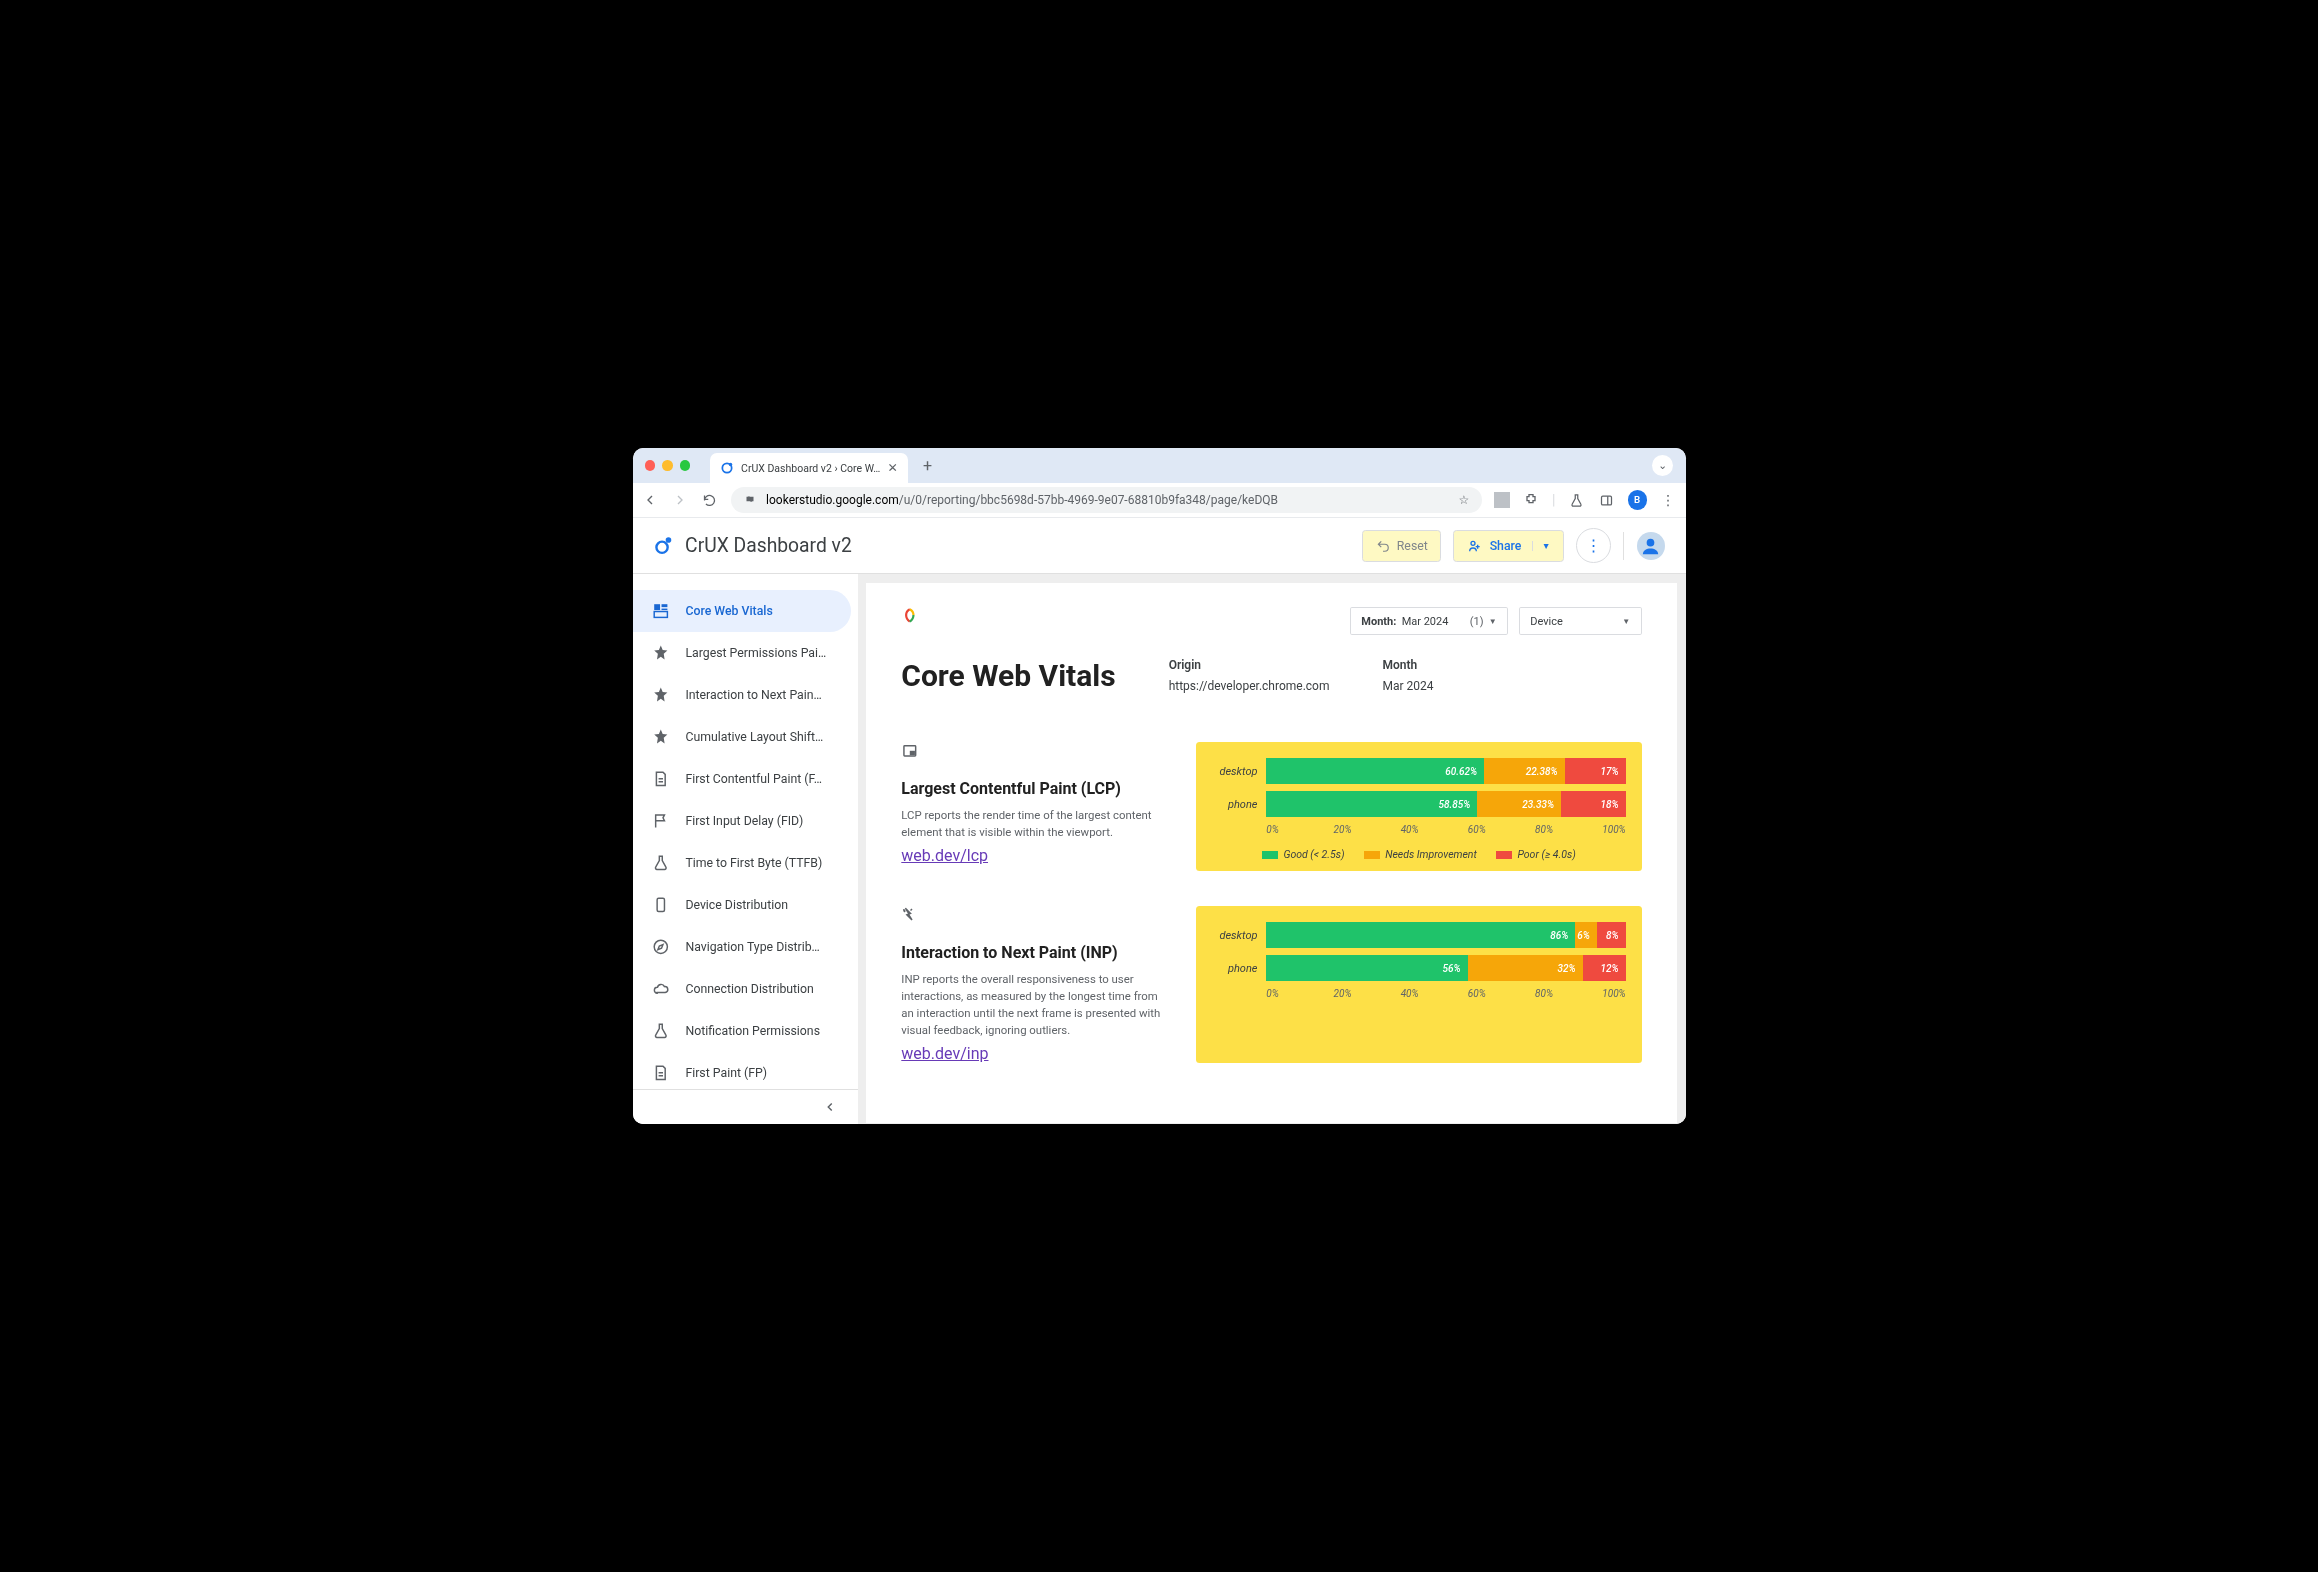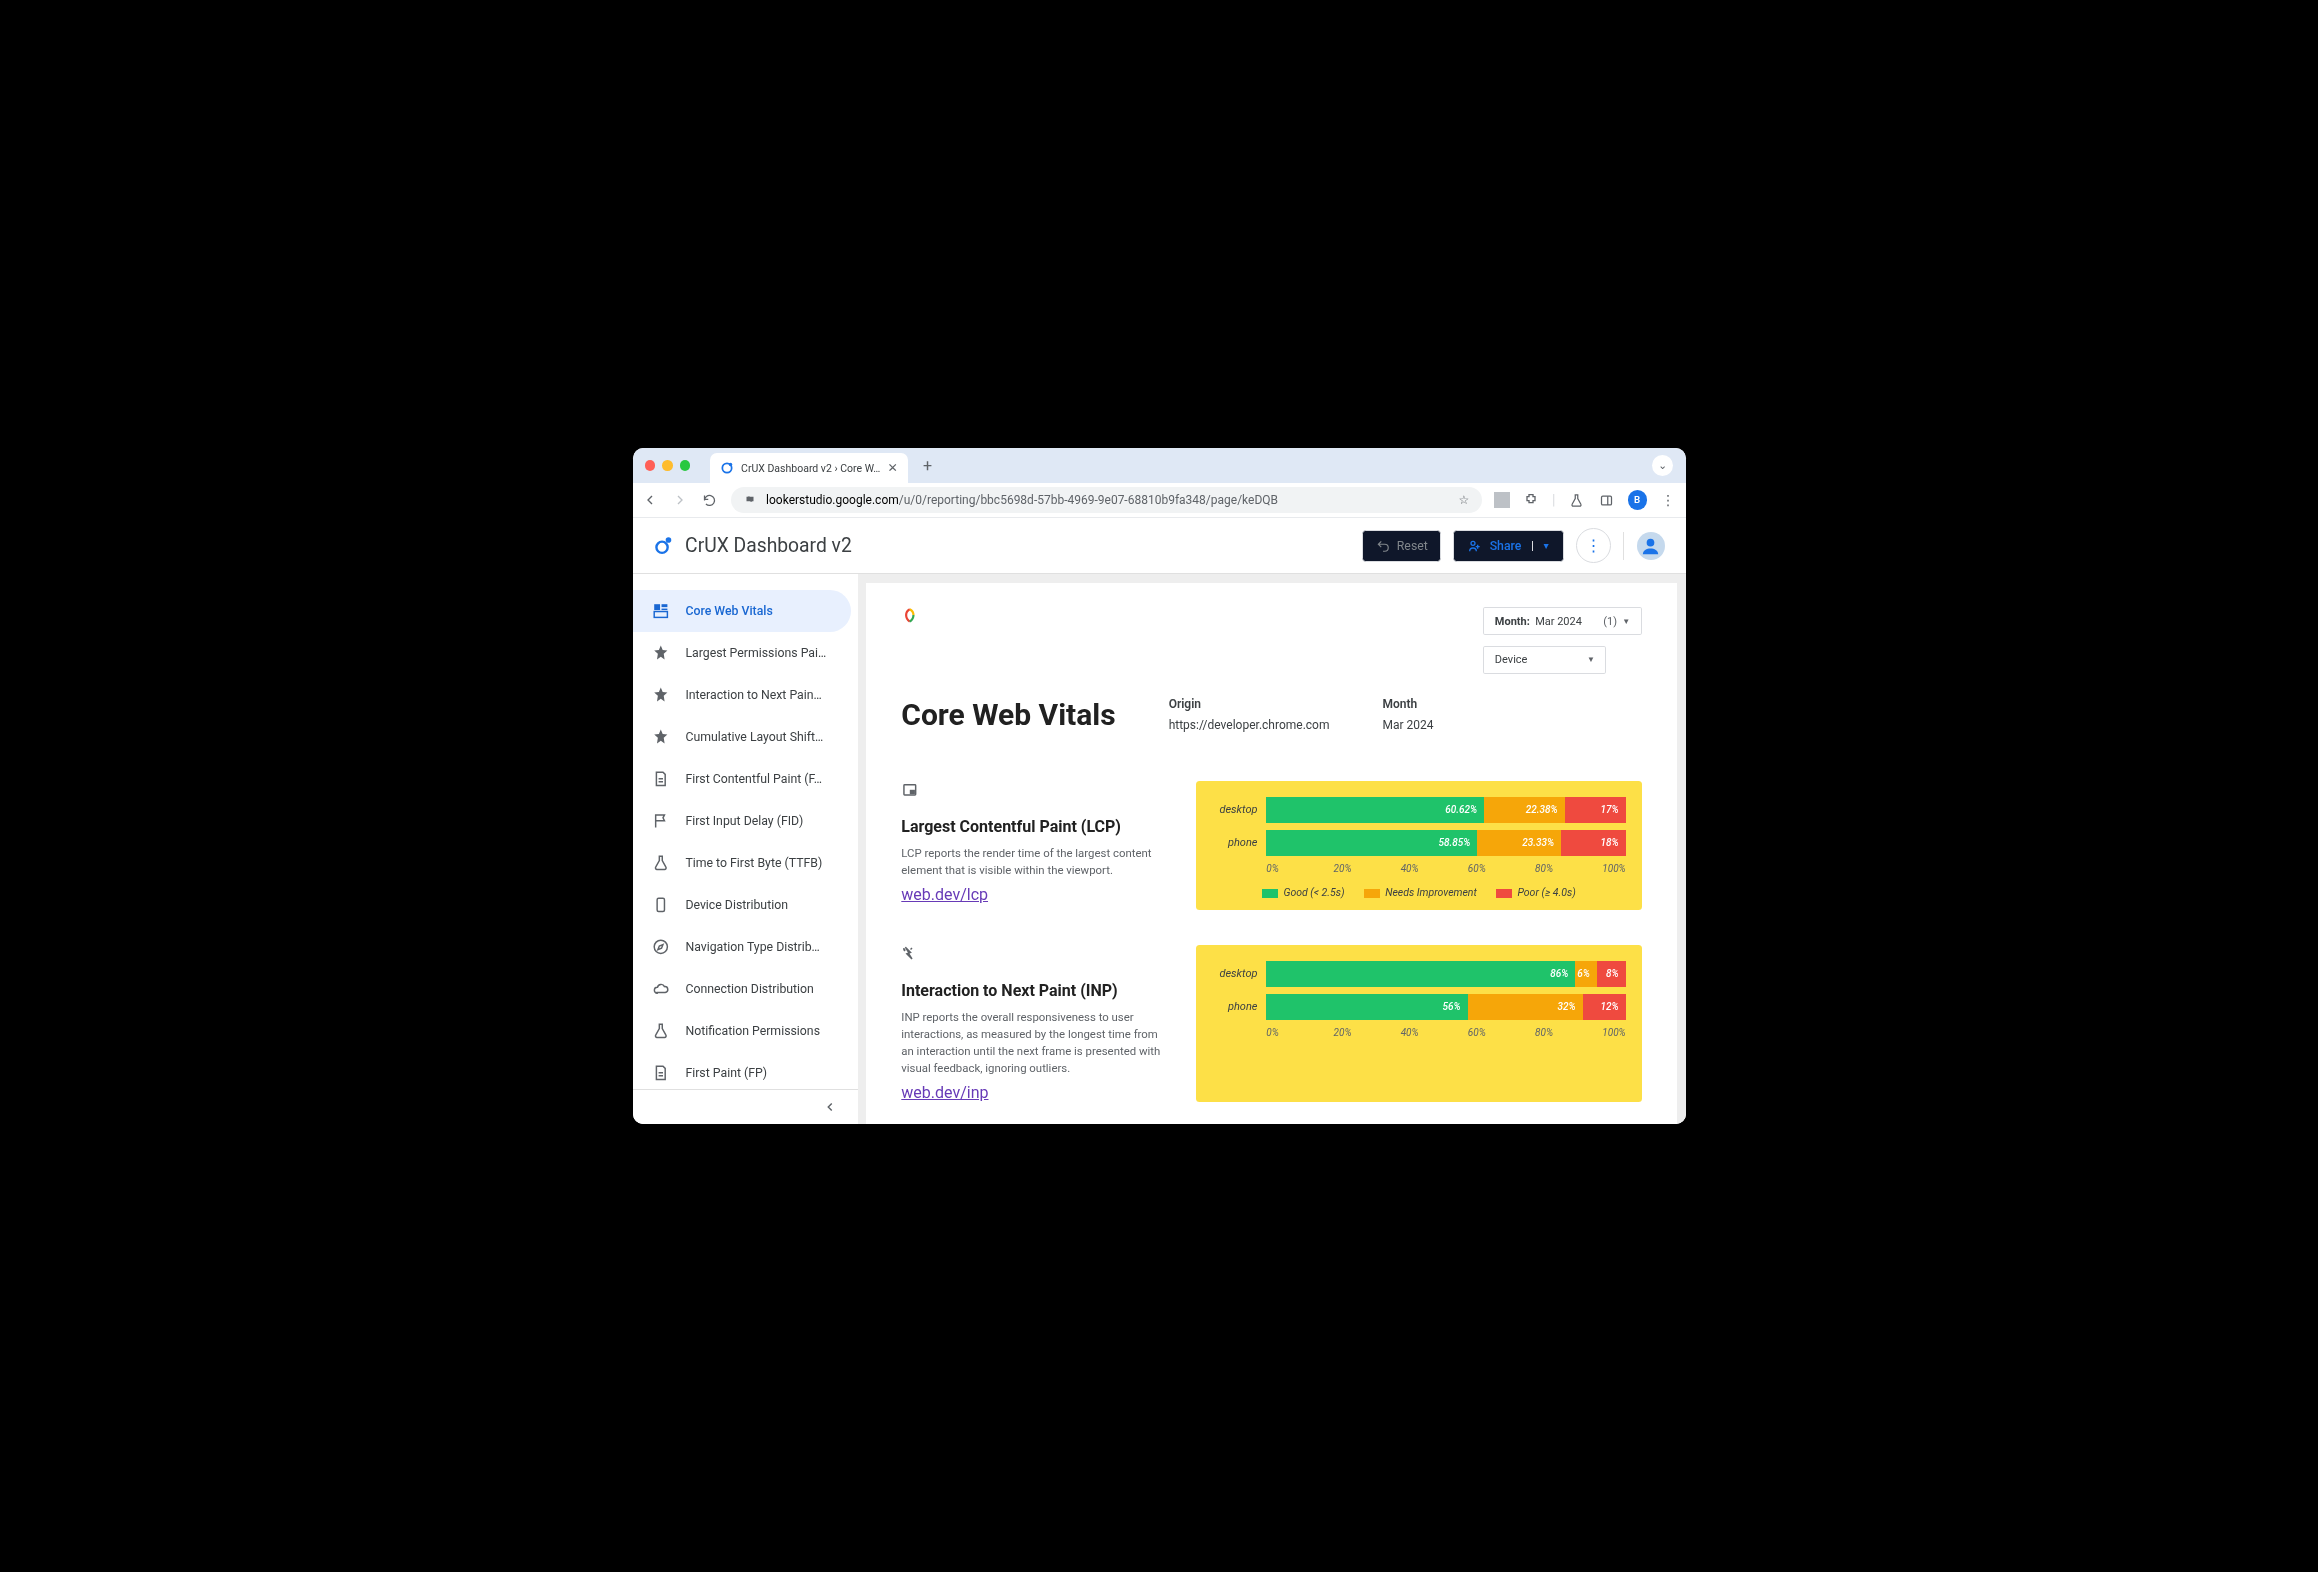--- a/index.html
+++ b/index.html
@@ -27,21 +27,21 @@
 .omnibox .dom { color:#000000; } .omnibox .path { color:#5f6368; }
 .omnibox .star { margin-left:auto; color:#5f6368; }
 .ext { width:16px; height:16px; background:#bdc1c6; }
 .avatar { width:19.3px; height:19.3px; border-radius:50%; background:#1a73e8; color:#fff; font-size:9.7px; font-weight:600; display:flex; align-items:center; justify-content:center; }
 
 
 .apphdr { height:56px; border-bottom:0.9px solid #e0e0e0; display:flex; align-items:center; padding:0 21px; gap:12.3px; }
 .logo { width:19.3px; height:19.3px; }
 .apptitle { font-size:19.3px; color:#3c4043; font-weight:400; }
 .apphdr .sp { flex:1; }
-.btn { height:32px; border:0.9px solid #dadce0; border-radius:3.5px; background:#0f172a; display:flex; align-items:center; padding:0 12.3px; gap:7px; font-size:12.3px; cursor:pointer; }
+.btn { height:32px; border:0.9px solid #dadce0; border-radius:3.5px; background:#fef9c3; display:flex; align-items:center; padding:0 12.3px; gap:7px; font-size:12.3px; cursor:pointer; }
 .btn.reset { color:#80868b; }
 .btn.share { color:#1a73e8; font-weight:500; }
 .btn.share .dd { border-left:0.9px solid #dadce0; padding-left:8.8px; margin-left:3.5px; color:#1a73e8; font-size:8.8px; }
 .iconbtn { width:35px; height:35px; border:0.9px solid #dadce0; border-radius:50%; display:flex; align-items:center; justify-content:center; color:#1a73e8; font-size:16px; cursor:pointer; }
 .vline { width:0.9px; height:28px; background:#e0e0e0; }
 .pavatar { width:28px; height:28px; border-radius:50%; background:#c5d9ed; display:flex; align-items:center; justify-content:center; }
 .pavatar svg { width:23px; height:23px; fill:#1a73e8; }
 
 
 .appbody { flex:1; display:flex; overflow:hidden; background:#fff; }
@@ -51,21 +51,21 @@
 .nav.active { background:#e8f0fe; color:#1967d2; font-weight:500; }
 .nav .nico { width:17.6px; color:#5f6368; flex-shrink:0; display:flex; }
 .nav.active .nico { color:#1967d2; }
 .nav span.label { overflow:hidden; text-overflow:ellipsis; }
 .collapse { border-top:0.9px solid #e0e0e0; height:35px; display:flex; align-items:center; justify-content:flex-end; padding-right:21px; color:#5f6368; cursor:pointer; }
 
 .canvas { flex:1; background:#eeeeee; padding:8.8px; overflow:auto; }
 .sheet { background:#fff; min-height:100%; padding:24.6px 35px; }
 .sheetHdr { display:flex; align-items:flex-start; gap:17.6px; margin-bottom:10.5px; }
 .cruxlogo { width:17.6px; height:17.6px; }
-.filters { margin-left:auto; display:flex; gap:10.5px;flex-direction:column; }
+.filters { margin-left:auto; display:flex; gap:10.5px; }
 .filter { border:0.9px solid #dadce0; height:28px; display:flex; align-items:center; padding:0 10.5px; font-size:11px; color:#3c4043; gap:5.3px; cursor:pointer; border-radius:1.8px; }
 .filter b { font-weight:700; }
 .filter .cnt { margin-left:16px; color:#5f6368; }
 .filter .car { font-size:8px; color:#5f6368; }
 
 .titleRow { display:flex; gap:53px; margin:23px 0 49px; }
 .bigh { font-size:30px; font-weight:700; color:#212121; }
 .meta { font-size:12px; color:#3c4043; }
 .meta .lab { font-weight:600; margin-bottom:7px; }
 

